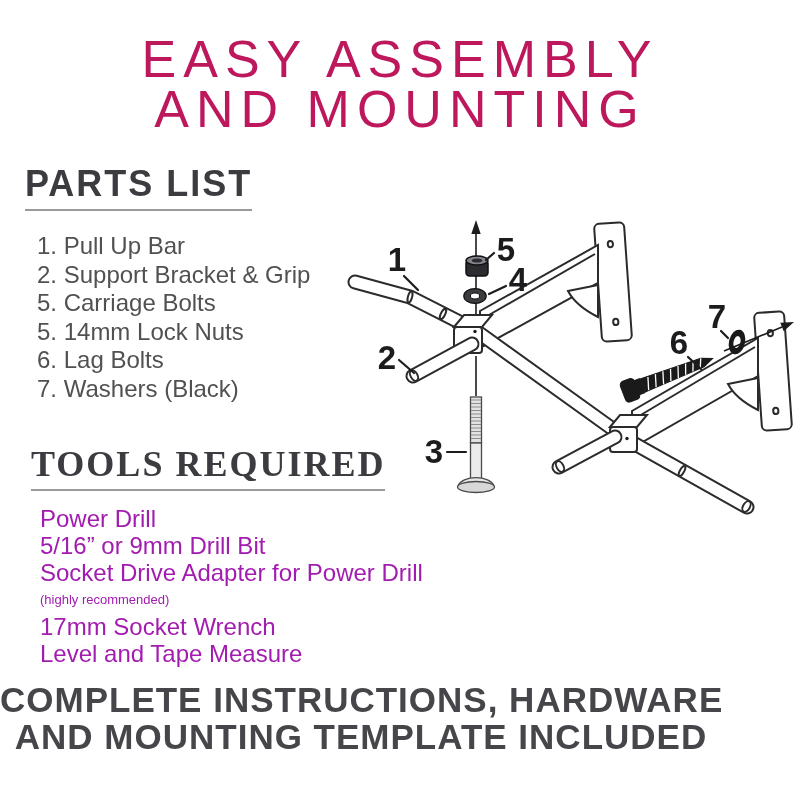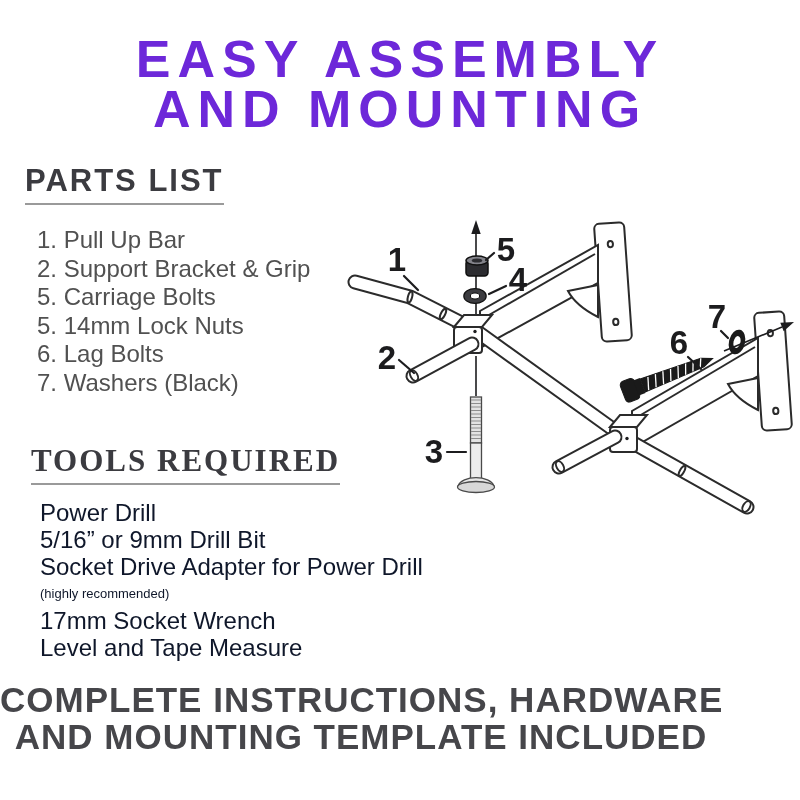--- a/index.html
+++ b/index.html
@@ -1,29 +1,29 @@
 <!DOCTYPE html>
 <html><head>
 <meta charset="utf-8">
 <style>
   html,body{margin:0;padding:0;background:#ffffff;}
   .page{position:relative;width:800px;height:800px;background:#ffffff;overflow:hidden;
         font-family:"Liberation Sans",sans-serif;}
   
   .title{position:absolute;top:34px;left:0;width:800px;text-align:center;
-         color:#6d28d9;font-weight:bold;font-size:52px;line-height:50px;letter-spacing:7px;}
-  
-  .section-heading{display:inline-block;color:#3b3b40;font-weight:bold;font-size:31px;
+         color:#be185d;font-weight:normal;font-size:52px;line-height:50px;letter-spacing:7px;}
+  
+  .section-heading{display:inline-block;color:#3b3b40;font-weight:bold;font-size:36px;
          letter-spacing:2px;padding-bottom:4px;border-bottom:2px solid #9a9a9a;white-space:nowrap;}
   .parts-section{position:absolute;left:25px;top:163px;}
   .tools-section{position:absolute;left:25px;top:437px;}
   
   .parts-items{list-style:none;margin:21px 0 0 12px;padding:0;
          color:#515151;font-size:24px;line-height:28.5px;white-space:nowrap;}
-  .tools-items{margin:8px 0 0 15px;color:#0f172a;font-size:24px;line-height:27px;white-space:nowrap;}
+  .tools-items{margin:8px 0 0 15px;color:#a21caf;font-size:24px;line-height:27px;white-space:nowrap;}
   .tools-items .small{font-size:13px;}
   
   .diagram{position:absolute;left:330px;top:190px;width:470px;height:330px;}
   .diagram svg{display:block;width:100%;height:100%;}
   .ln{stroke:#2b2b2b;stroke-width:2;fill:none;}
   .wf{fill:#ffffff;}
   .callout{font-family:"Liberation Sans",sans-serif;font-weight:bold;font-size:33px;fill:#1c1c1e;}
   .leader{stroke:#1c1c1e;stroke-width:2.2;stroke-linecap:round;}
   
   .footer{position:absolute;top:681px;left:0;width:722px;text-align:center;

